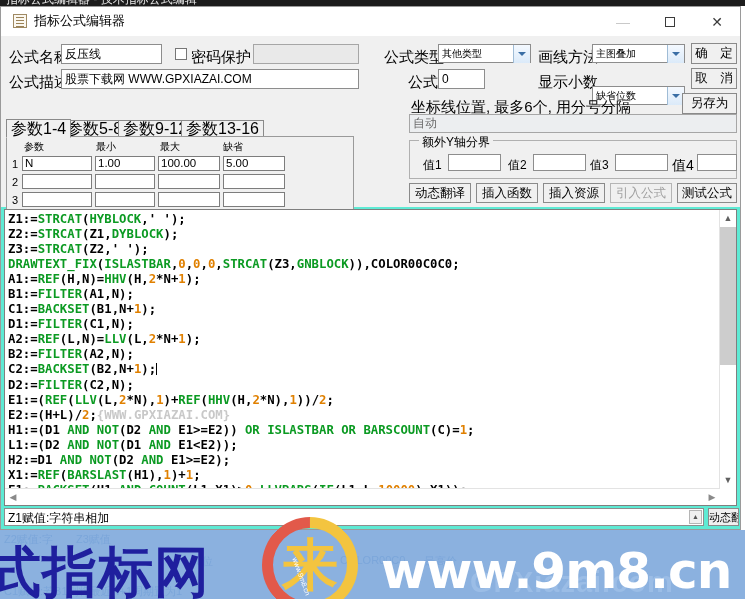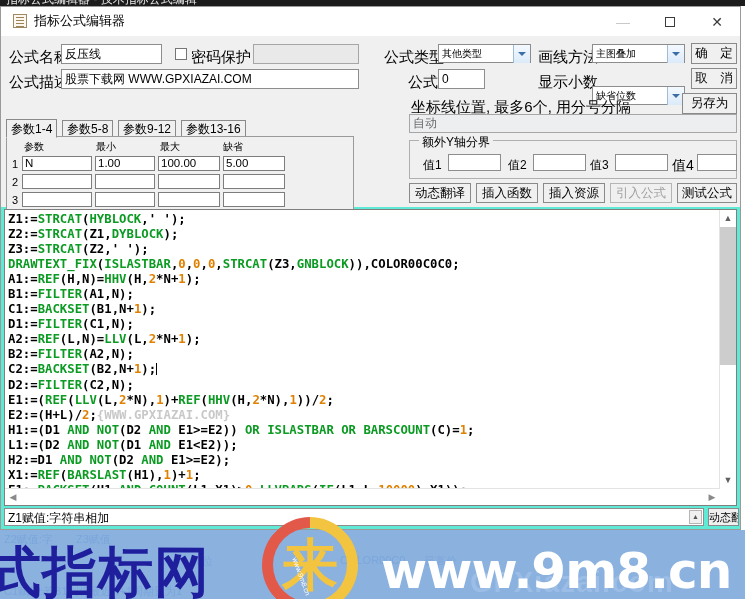--- a/index.html
+++ b/index.html
@@ -41,21 +41,21 @@
   .combo .arrow{position:absolute;right:0;top:0;width:16px;height:18px;background:linear-gradient(#f4f9ff,#dbeaf9);border-left:1px solid #9fbcd6;}
   .combo .arrow::after{content:"";position:absolute;left:4px;top:7px;border-left:4px solid transparent;border-right:4px solid transparent;border-top:4px solid #3a6ea5;}
   .btn{position:absolute;background:#f0f0f0;border:1px solid #8a8a8a;box-sizing:border-box;
        font-size:12.5px;color:#000;text-align:center;cursor:default;}
   .btn.disabled{color:#a0a0a0;border-color:#b5b5b5;}
   .chk{position:absolute;width:12px;height:12px;border:1px solid #767676;background:#fff;box-sizing:border-box;}
 
   
   .tabstrip{position:absolute;left:5px;top:84px;width:348px;height:17px;}
   .tab{position:absolute;top:0;height:17px;border:1px solid #8a8a8a;border-bottom:none;background:#f0f0f0;
-       font-size:12px;line-height:16px;padding:0 4px;box-sizing:border-box;white-space:nowrap;cursor:default;}
+       font-size:16px;line-height:16px;padding:0 4px;box-sizing:border-box;white-space:nowrap;cursor:default;}
   .tab.active{background:#f0f0f0;top:-1px;height:19px;line-height:18px;border-bottom:1px solid #f0f0f0;z-index:3;}
   .paramgroup{position:absolute;left:5px;top:100px;width:348px;height:93px;border:1px solid #9a9a9a;background:#f0f0f0;box-sizing:border-box;}
   .colhdr{position:absolute;font-size:10px;}
   .rownum{position:absolute;font-size:11px;color:#000;}
   .pcell{position:absolute;height:15px;background:#fff;border:1px solid #7d7d7d;box-sizing:border-box;font-size:11.5px;
          line-height:13px;padding-left:2px;font-family:"Liberation Sans",sans-serif;}
 
   
   .grp{position:absolute;border:1px solid #b0b0b0;box-sizing:border-box;}
   .grp-title{position:absolute;background:#f0f0f0;font-size:12px;padding:0 3px;white-space:nowrap;}

